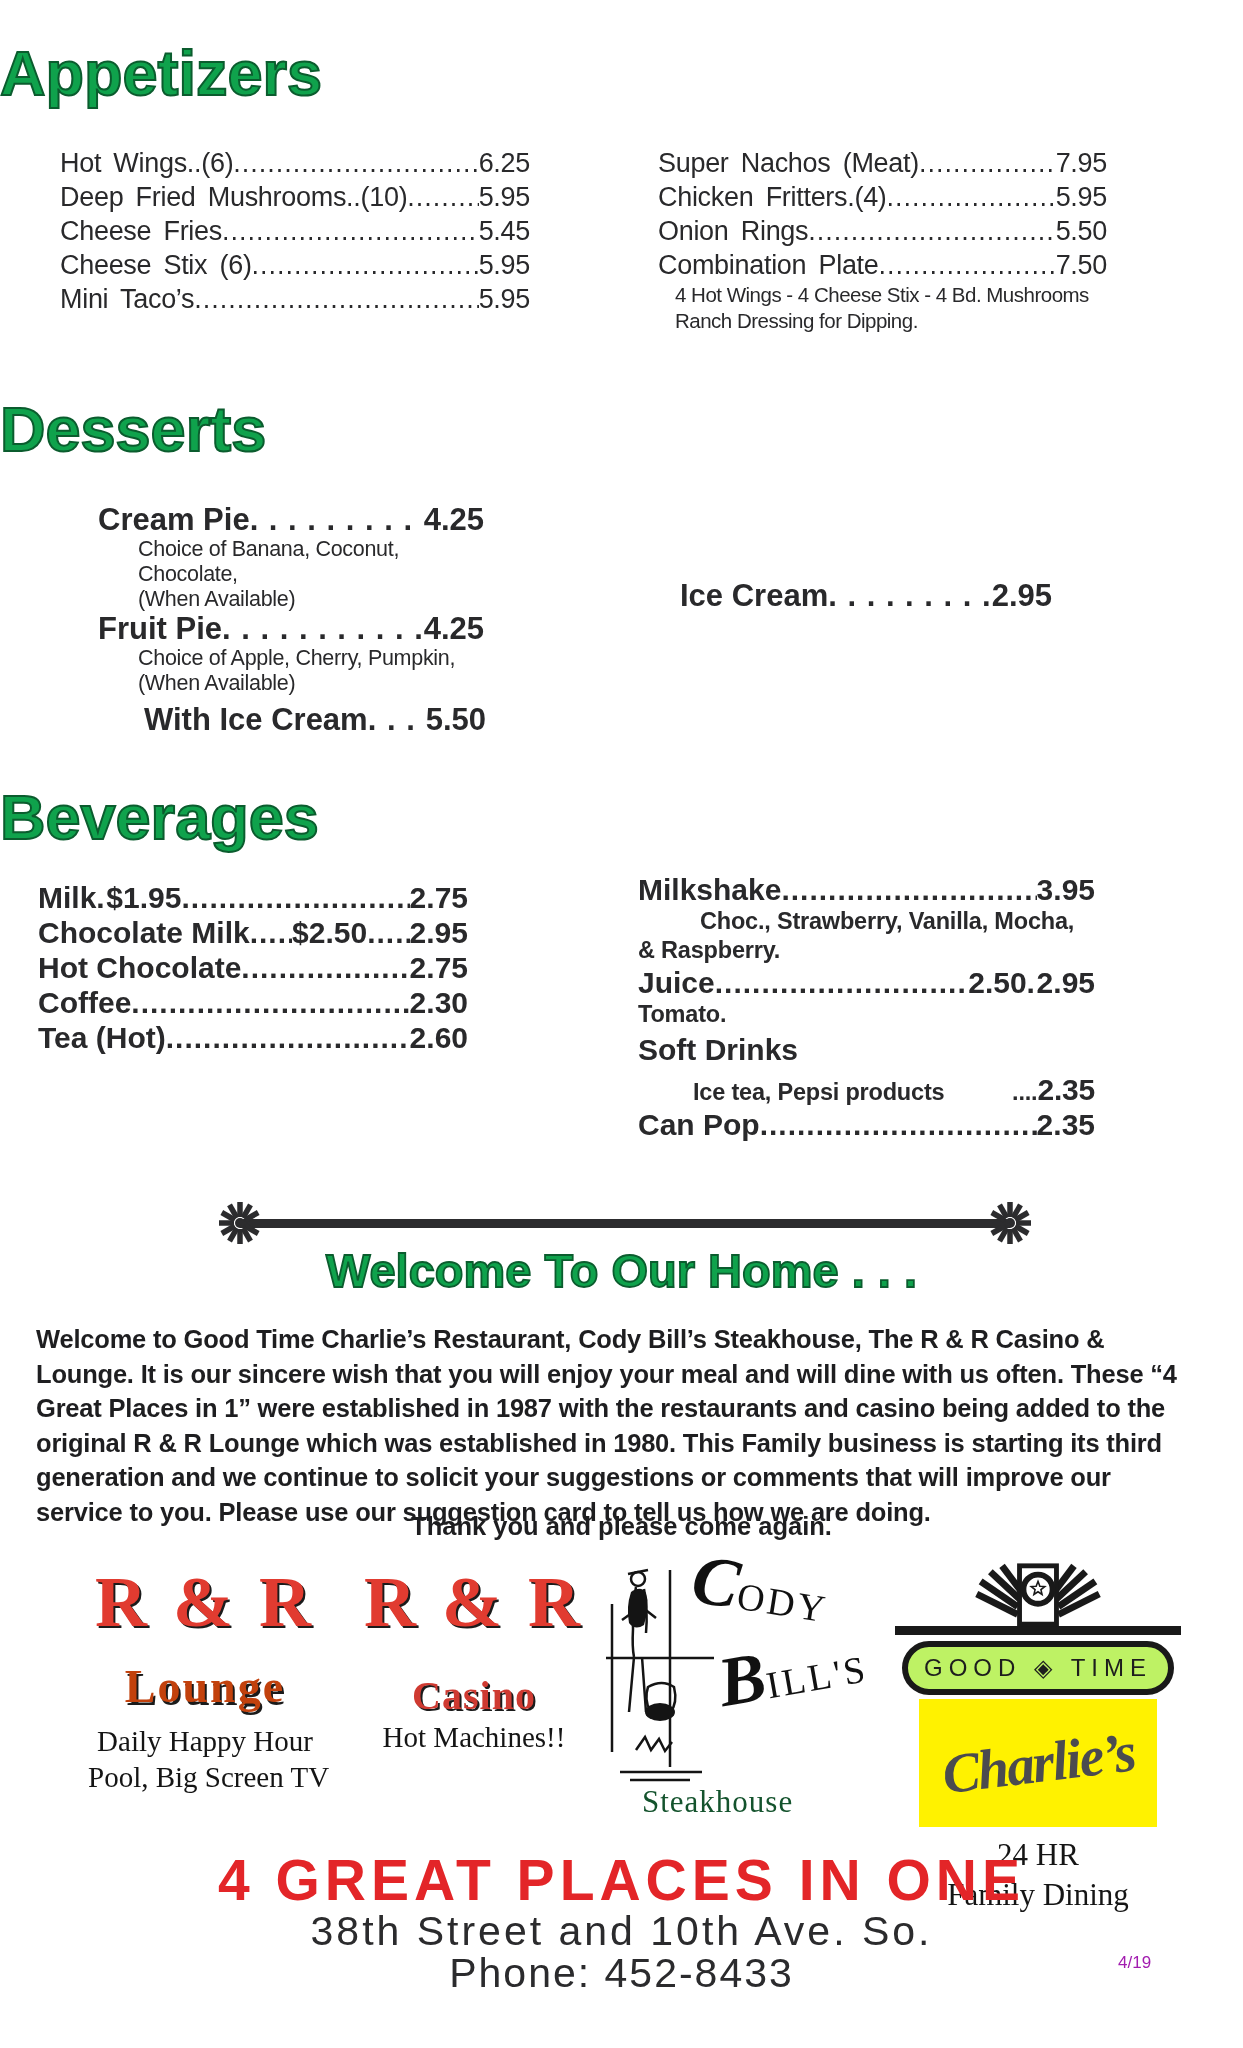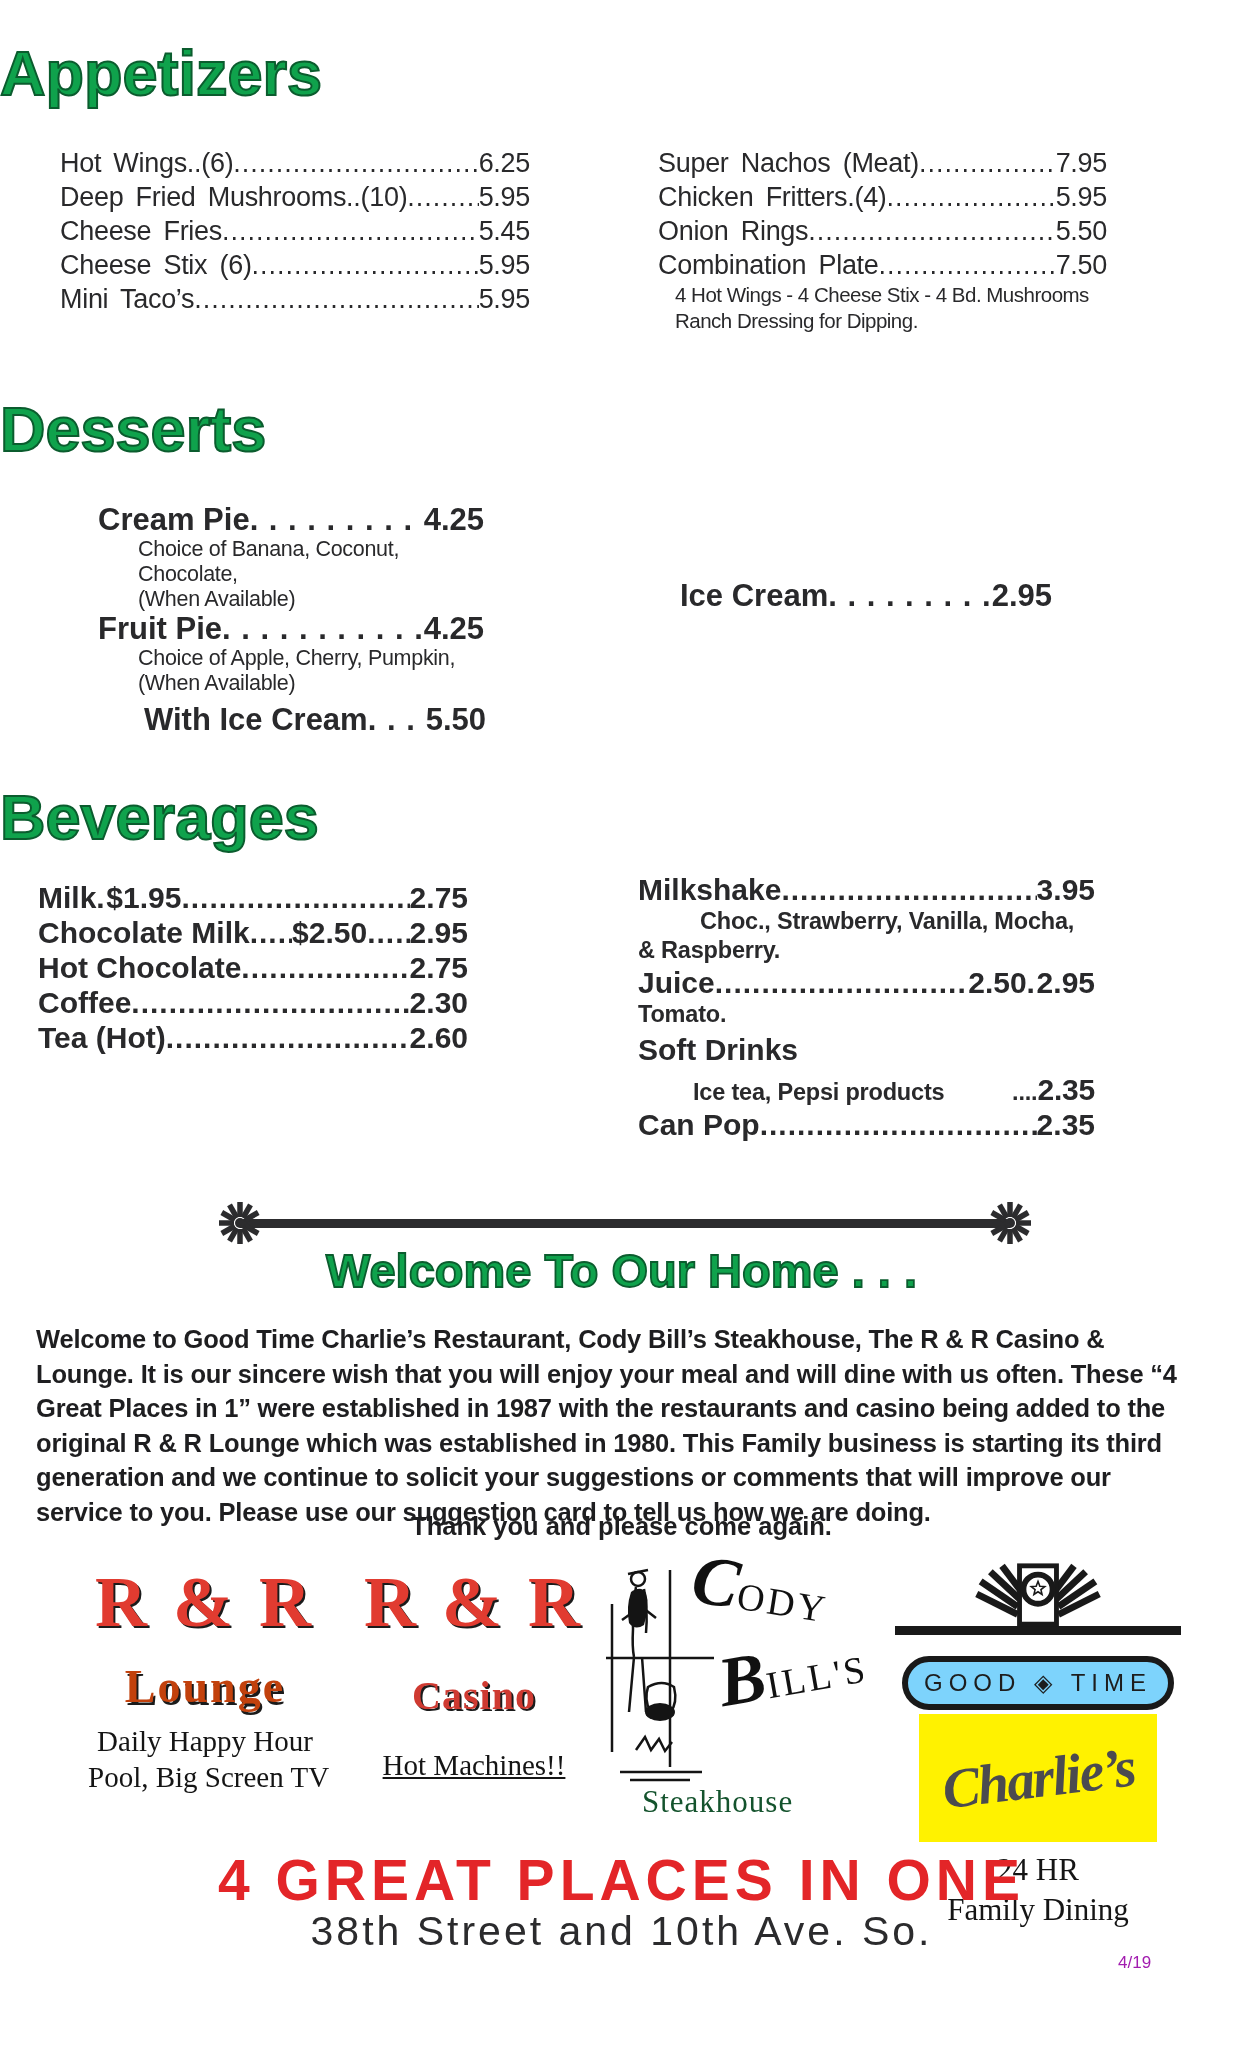--- a/index.html
+++ b/index.html
@@ -60,38 +60,38 @@
   .rr-big{font-family:"Liberation Serif",serif;font-weight:bold;font-size:72px;line-height:1;
           color:#e13b30;letter-spacing:4px;text-shadow:2px 2px 0 #1b1b1b;}
   #logo-lounge{left:88px;top:1566px;width:234px;}
   #lounge-word{font-family:"Liberation Serif",serif;font-weight:bold;font-size:46px;color:#c2410c;
                letter-spacing:2px;text-shadow:2px 3px 0 #1b1b1b;margin-top:22px;}
   .logo-lines{font-family:"Liberation Serif",serif;font-size:29px;line-height:36px;color:#151515;
               margin-top:10px;white-space:nowrap;}
   #logo-casino{left:360px;top:1566px;width:228px;}
   #casino-word{font-family:"Liberation Serif",serif;font-weight:bold;font-size:40px;color:#cf3a31;
                letter-spacing:1px;text-shadow:2px 2px 0 #1b1b1b;margin-top:34px;}
-  #casino-line{margin-top:28px;text-decoration:underline;}
+  #casino-line{margin-top:0;}
 
   #logo-cody{left:600px;top:1558px;width:300px;height:268px;text-align:left;}
   #cody-sketch{position:absolute;left:0;top:4px;}
   .cody-word{position:absolute;display:flex;align-items:baseline;color:#111;
              font-family:"Liberation Serif",serif;}
   #cody-word1{left:92px;top:-4px;transform:rotate(9deg);}
   #cody-word2{left:118px;top:78px;transform:rotate(-10deg);}
   .big-initial{font-size:70px;font-style:italic;font-weight:bold;line-height:1;}
   .rest-caps{font-size:38px;letter-spacing:3px;line-height:1;}
   #steakhouse-word{position:absolute;left:42px;top:226px;font-family:"Liberation Serif",serif;
                    font-size:31px;letter-spacing:1px;color:#14532d;}
 
   #logo-goodtime{left:893px;top:1560px;width:290px;}
   #crest{display:block;margin:0 auto;}
   #gt-bar{width:286px;height:9px;background:#191919;margin:-4px auto 0;}
-  #gt-sign{position:relative;width:272px;height:54px;margin:21px auto 0;border:6px solid #191919;
-           border-radius:27px;background:#7dd3fc;box-sizing:border-box;display:flex;align-items:center;
+  #gt-sign{position:relative;width:272px;height:54px;margin:6px auto 0;border:6px solid #191919;
+           border-radius:27px;background:#bef264;box-sizing:border-box;display:flex;align-items:center;
            justify-content:center;font-size:24px;letter-spacing:6px;color:#1d1d1d;}
   #gt-yellow{width:238px;height:128px;background:#fff200;margin:4px auto 0;display:flex;
              align-items:center;justify-content:center;overflow:hidden;}
   #charlies-script{font-family:"Liberation Serif",serif;font-style:italic;font-weight:bold;
                    font-size:56px;color:#4b4b4f;transform:rotate(-7deg);letter-spacing:-2px;}
   #gt-lines{font-family:"Liberation Serif",serif;font-size:31px;line-height:40px;color:#151515;margin-top:8px;}
 
   
   #footer-headline{position:absolute;left:0;top:1852px;width:100%;text-align:center;
       font-weight:bold;font-size:57px;line-height:1;color:#e32528;letter-spacing:5px;}
@@ -364,15 +364,16 @@
       <span id="charlies-script">Charlie’s</span>
     </div>
     <div id="gt-lines">
       <div>24 HR</div>
       <div>Family Dining</div>
     </div>
   </div>
 
   <div id="footer-headline">4 GREAT PLACES IN ONE</div>
   <div id="footer-address">38th Street and 10th Ave. So.</div>
+  <div id="footer-phone">Phone:  452-8433</div>
   <div id="footer-code">4/19</div>
 
 </div>
 
 </body></html>

